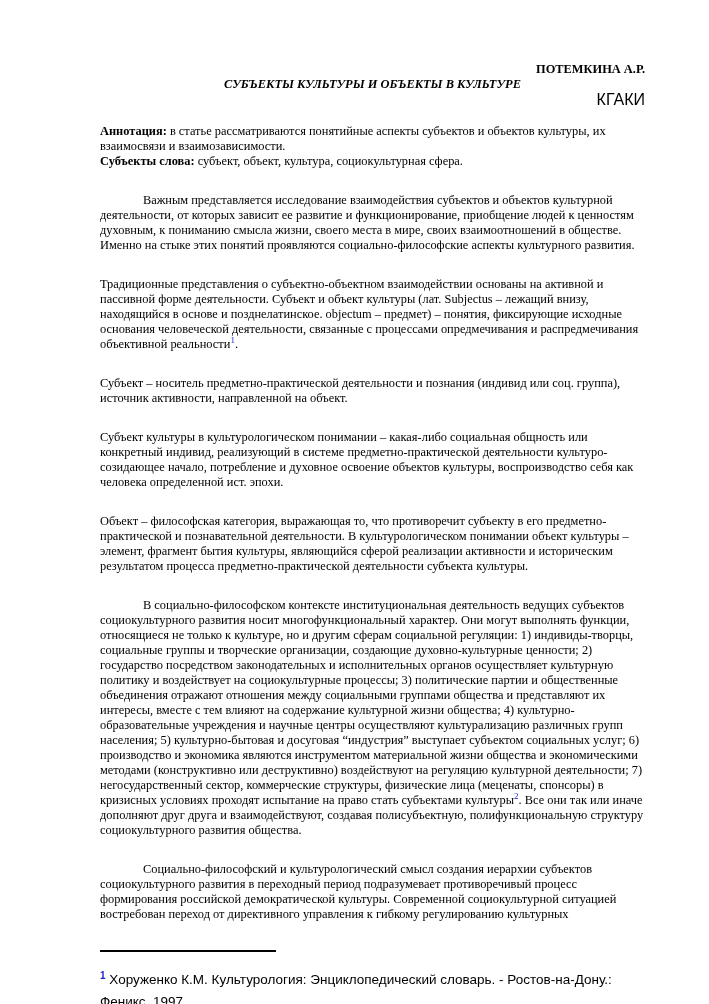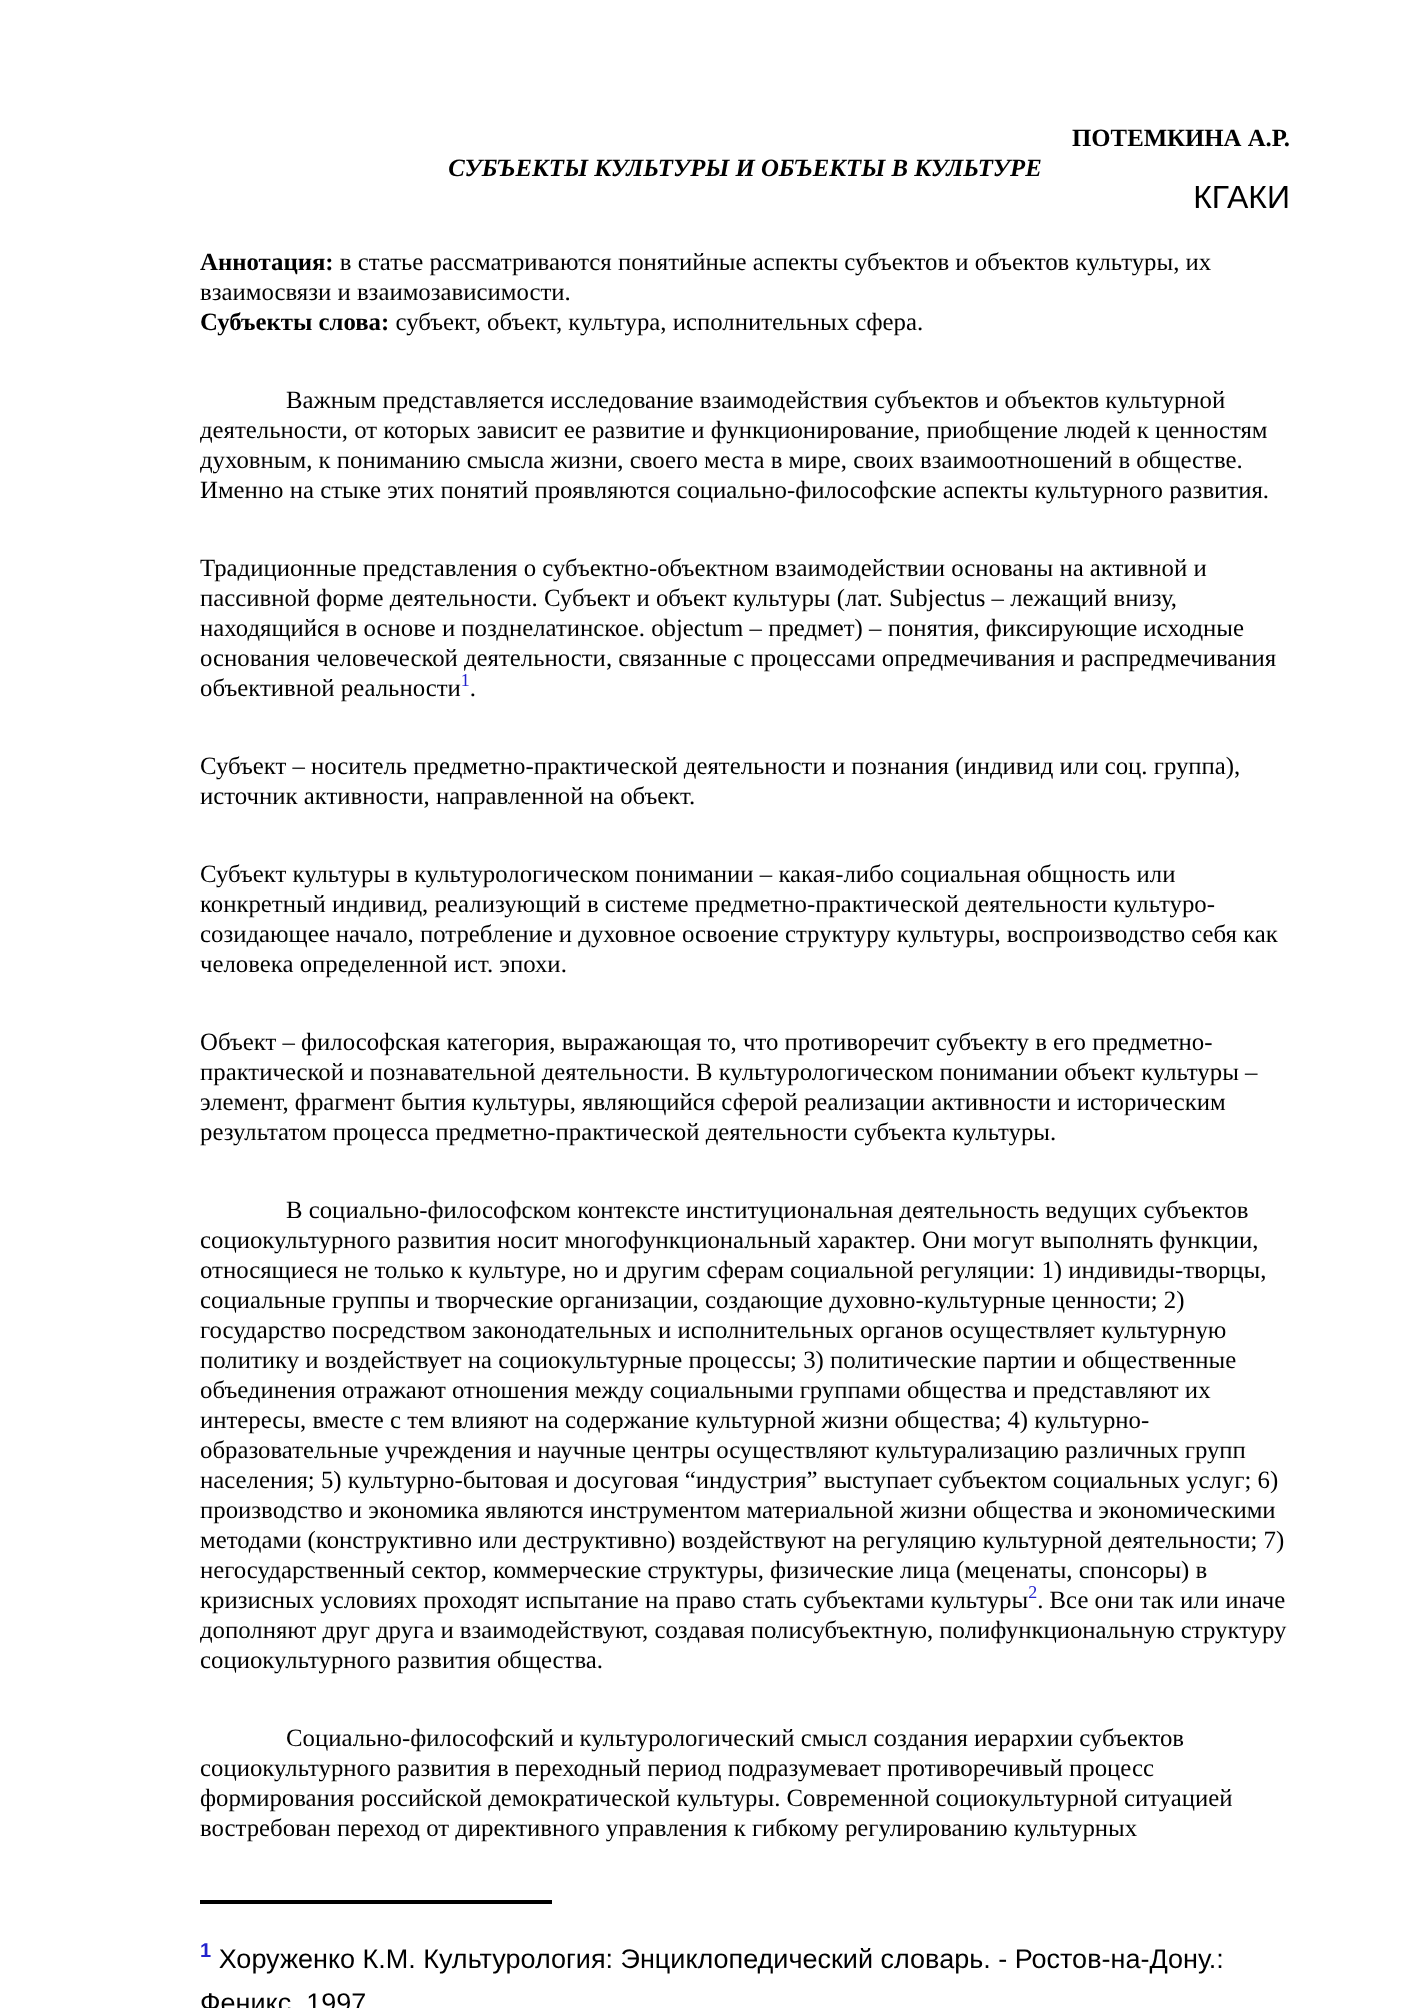--- a/index.html
+++ b/index.html
@@ -62,28 +62,28 @@
   <div class="author">ПОТЕМКИНА А.Р.</div>
   <div class="title">СУБЪЕКТЫ КУЛЬТУРЫ И ОБЪЕКТЫ В КУЛЬТУРЕ</div>
   <div class="affiliation">КГАКИ</div>
 
   <div class="meta-block">
     <span class="b">Аннотация:</span>
     <span>в статье рассматриваются понятийные аспекты субъектов и объектов культуры, их взаимосвязи и взаимозависимости.</span>
   </div>
   <div>
     <span class="b">Субъекты слова:</span>
-    <span>субъект, объект, культура, исполнительных сфера.</span>
+    <span>субъект, объект, культура, социокультурная сфера.</span>
   </div>
 
   <div class="body-text">
     <p class="indent">Важным представляется исследование взаимодействия субъектов и объектов культурной деятельности, от которых зависит ее развитие и функционирование, приобщение людей к ценностям духовным, к пониманию смысла жизни, своего места в мире, своих взаимоотношений в обществе. Именно на стыке этих понятий проявляются социально-философские аспекты культурного развития.</p>
     <p><span>Традиционные представления о субъектно-объектном взаимодействии основаны на активной и пассивной форме деятельности. Субъект и объект культуры (лат. Subjectus – лежащий внизу, находящийся в основе и позднелатинское. objectum – предмет) – понятия, фиксирующие исходные основания человеческой деятельности, связанные с процессами опредмечивания и распредмечивания объективной реальности</span><sup class="ref blue">1</sup><span>.</span></p>
     <p>Субъект – носитель предметно-практической деятельности и познания (индивид или соц. группа), источник активности, направленной на объект.</p>
-    <p>Субъект культуры в культурологическом понимании – какая-либо социальная общность или конкретный индивид, реализующий в системе предметно-практической деятельности культуро-созидающее начало, потребление и духовное освоение структуру культуры, воспроизводство себя как человека определенной ист. эпохи.</p>
+    <p>Субъект культуры в культурологическом понимании – какая-либо социальная общность или конкретный индивид, реализующий в системе предметно-практической деятельности культуро-созидающее начало, потребление и духовное освоение объектов культуры, воспроизводство себя как человека определенной ист. эпохи.</p>
     <p>Объект – философская категория, выражающая то, что противоречит субъекту в его предметно-практической и познавательной деятельности. В культурологическом понимании объект культуры – элемент, фрагмент бытия культуры, являющийся сферой реализации активности и историческим результатом процесса предметно-практической деятельности субъекта культуры.</p>
     <p class="indent"><span>В социально-философском контексте институциональная деятельность ведущих субъектов социокультурного развития носит многофункциональный характер. Они могут выполнять функции, относящиеся не только к культуре, но и другим сферам социальной регуляции: 1) индивиды-творцы, социальные группы и творческие организации, создающие духовно-культурные ценности; 2) государство посредством законодательных и исполнительных органов осуществляет культурную политику и воздействует на социокультурные процессы; 3) политические партии и общественные объединения отражают отношения между социальными группами общества и представляют их интересы, вместе с тем влияют на содержание культурной жизни общества; 4) культурно-образовательные учреждения и научные центры осуществляют культурализацию различных групп населения; 5) культурно-бытовая и досуговая “индустрия” выступает субъектом социальных услуг; 6) производство и экономика являются инструментом материальной жизни общества и экономическими методами (конструктивно или деструктивно) воздействуют на регуляцию культурной деятельности; 7) негосударственный сектор, коммерческие структуры, физические лица (меценаты, спонсоры) в кризисных условиях проходят испытание на право стать субъектами культуры</span><sup class="ref blue">2</sup><span>. Все они так или иначе дополняют друг друга и взаимодействуют, создавая полисубъектную, полифункциональную структуру социокультурного развития общества.</span></p>
     <p class="indent">Социально-философский и культурологический смысл создания иерархии субъектов социокультурного развития в переходный период подразумевает противоречивый процесс формирования российской демократической культуры. Современной социокультурной ситуацией востребован переход от директивного управления к гибкому регулированию культурных</p>
   </div>
 
   <div class="footnotes">
     <div class="fn-sep"></div>
 
     <div class="fn1">
       <div><sup class="fn-marker">1</sup> <span>Хоруженко К.М. Культурология: Энциклопедический словарь. - Ростов-на-Дону.:</span></div>

